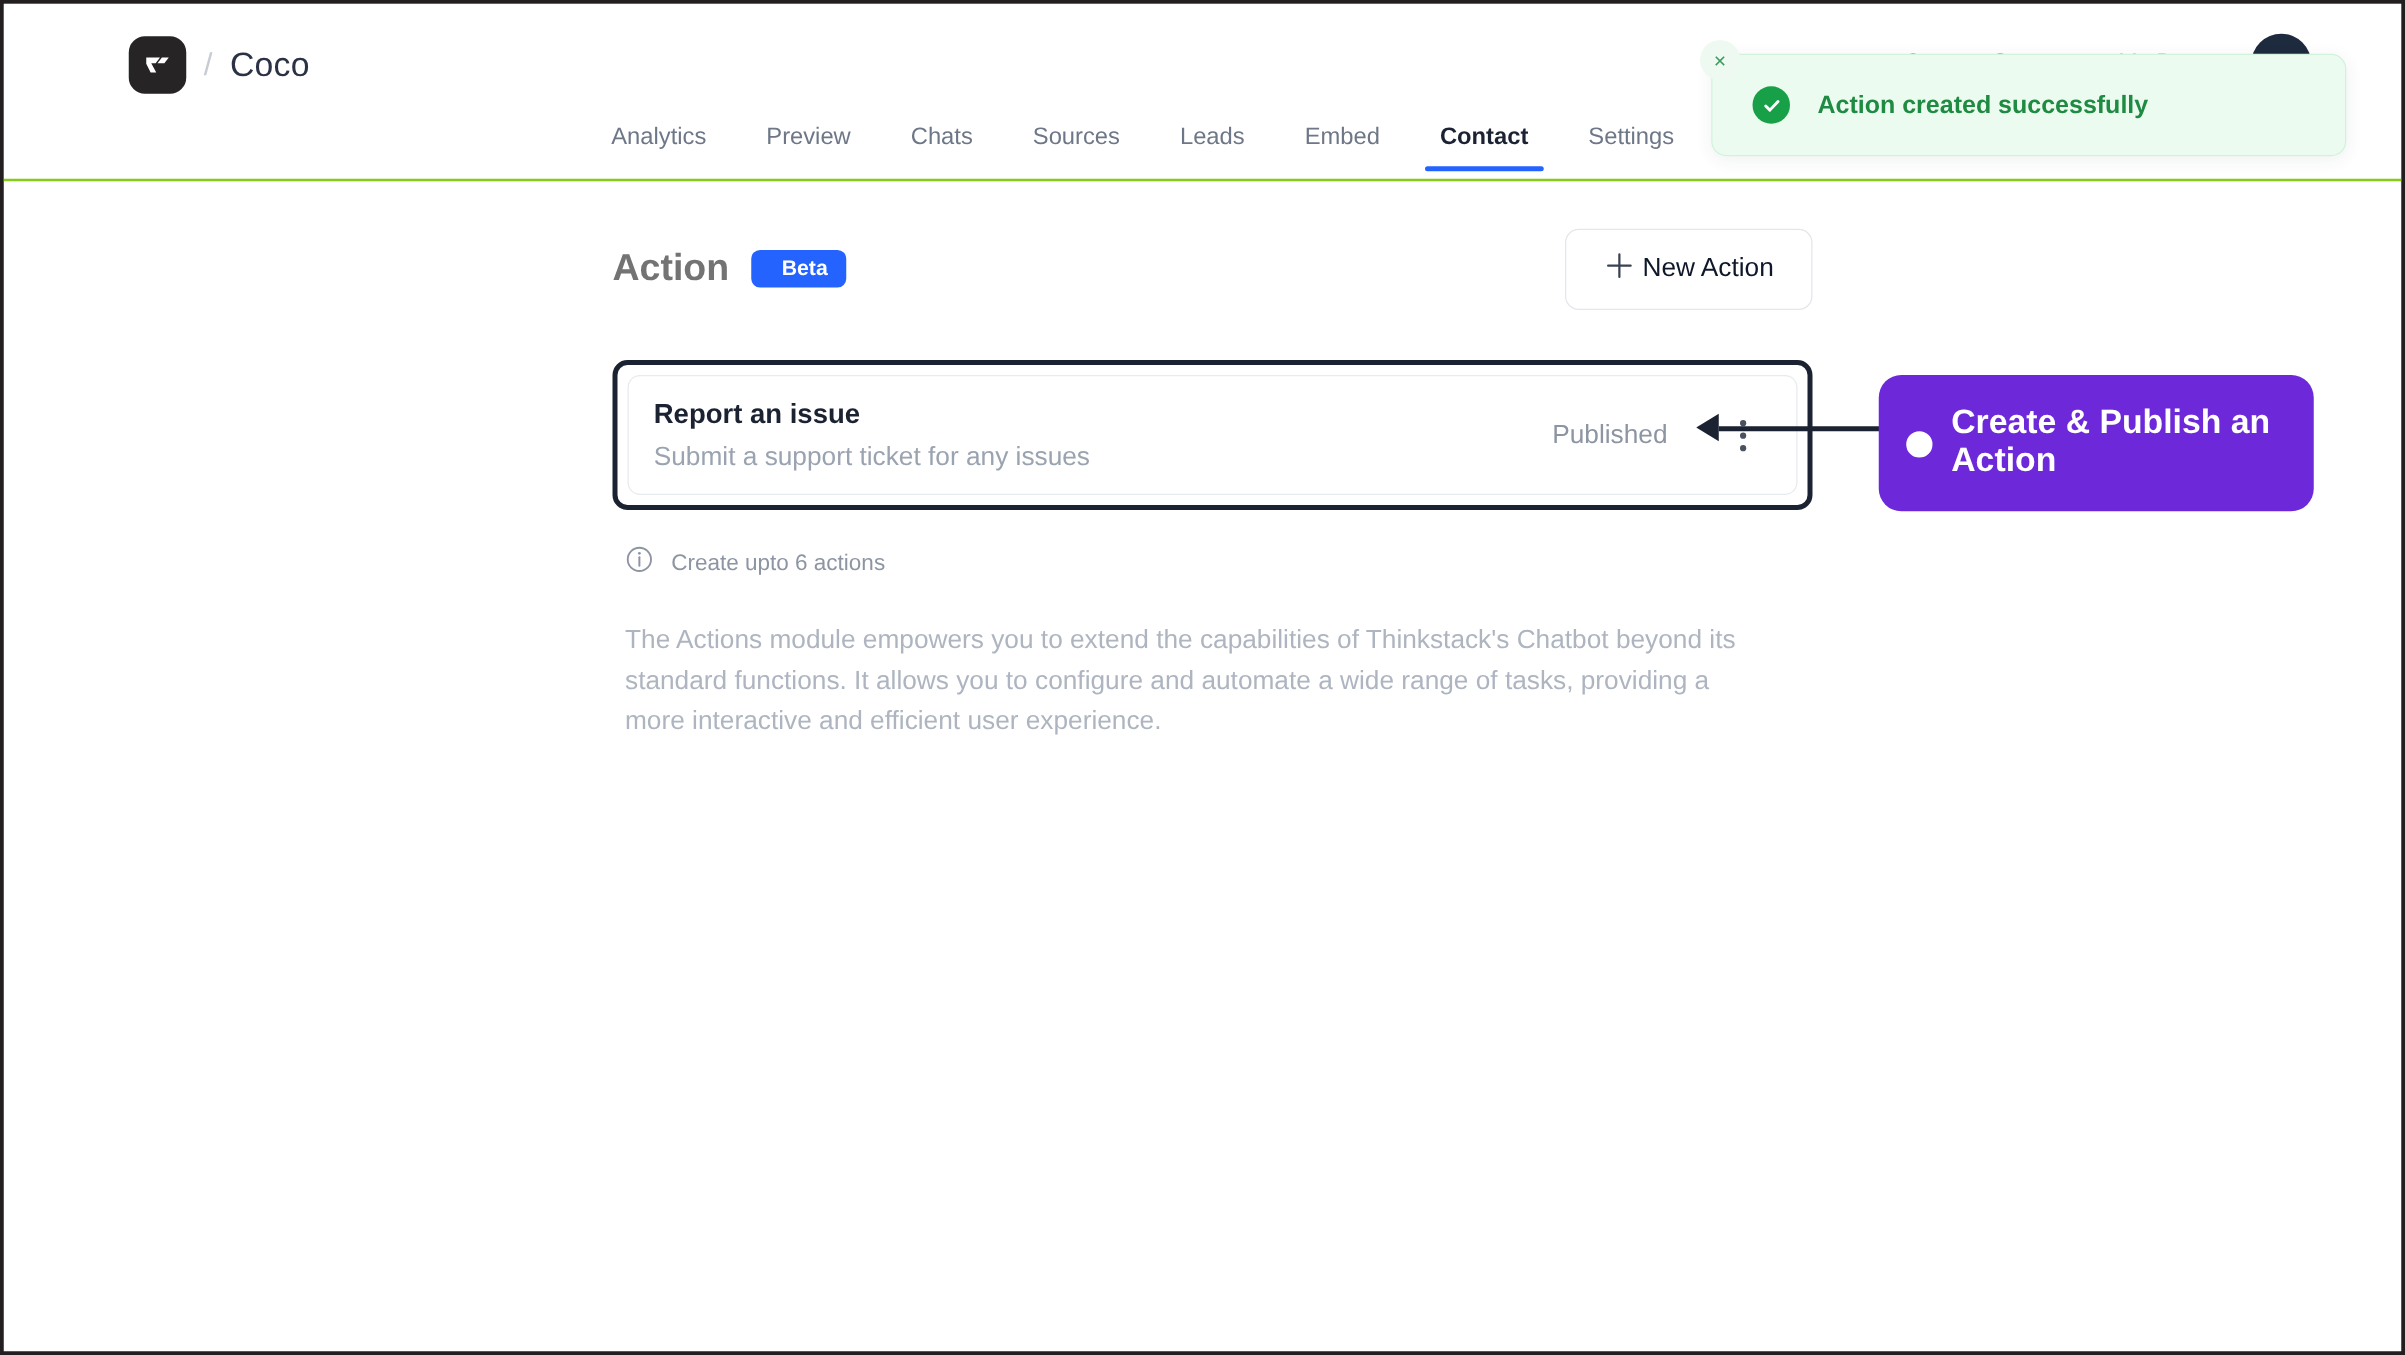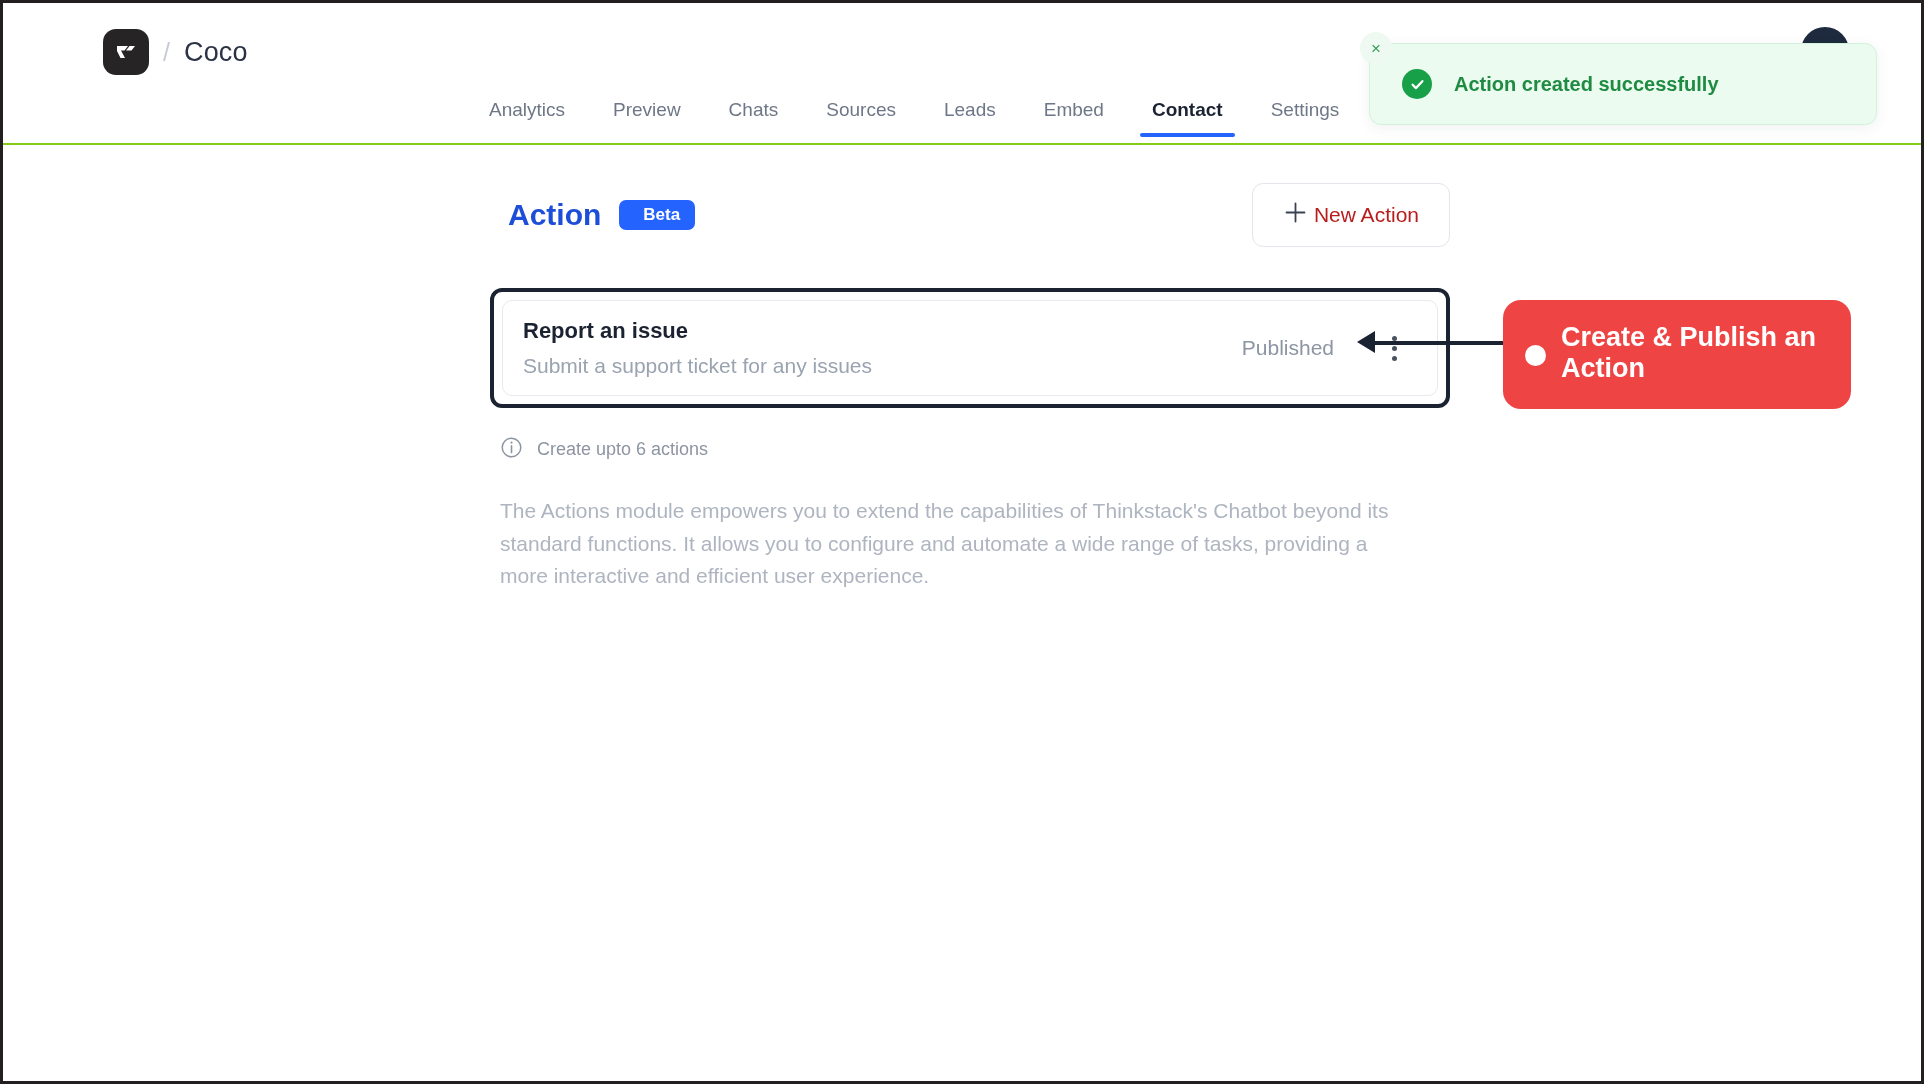--- a/index.html
+++ b/index.html
@@ -171,42 +171,41 @@
     height: 56px;
   }
   .title-row {
     display: flex;
     align-items: center;
     gap: 18px;
   }
   .page-title {
     font-size: 30px;
     font-weight: 700;
-    color: #1d4ed8;
-    margin-left: 18px;
+    color: #737373;
   }
   .beta-badge {
     background: #2563ff;
     color: #ffffff;
     font-size: 17px;
     font-weight: 700;
     border-radius: 7px;
     padding: 6px 15px 7px 24px;
     line-height: 1;
   }
   .new-action-btn {
     display: flex;
     align-items: center;
     gap: 6px;
     border: 1.5px solid #e3e6eb;
     border-radius: 11px;
     background: #ffffff;
     padding: 16px 30px;
     font-size: 21px;
-    color: #b91c1c;
+    color: #0f172a;
     white-space: nowrap;
   }
 
   
   .card-highlight {
     position: relative;
     margin-top: 45px;
     border: 4px solid #1b2231;
     border-radius: 12px;
     padding: 8px;
@@ -273,21 +272,21 @@
     font-size: 21px;
     line-height: 1.55;
     color: #aeb5c0;
   }
 
   
   .callout {
     position: absolute;
     left: 1500px; top: 297px;
     width: 348px;
-    background: #ef4444;
+    background: #6d28d9;
     border-radius: 18px;
     padding: 22px 24px 24px 58px;
     color: #ffffff;
   }
   .callout-text {
     font-size: 27px;
     font-weight: 700;
     line-height: 1.16;
   }
   .callout-dot {

